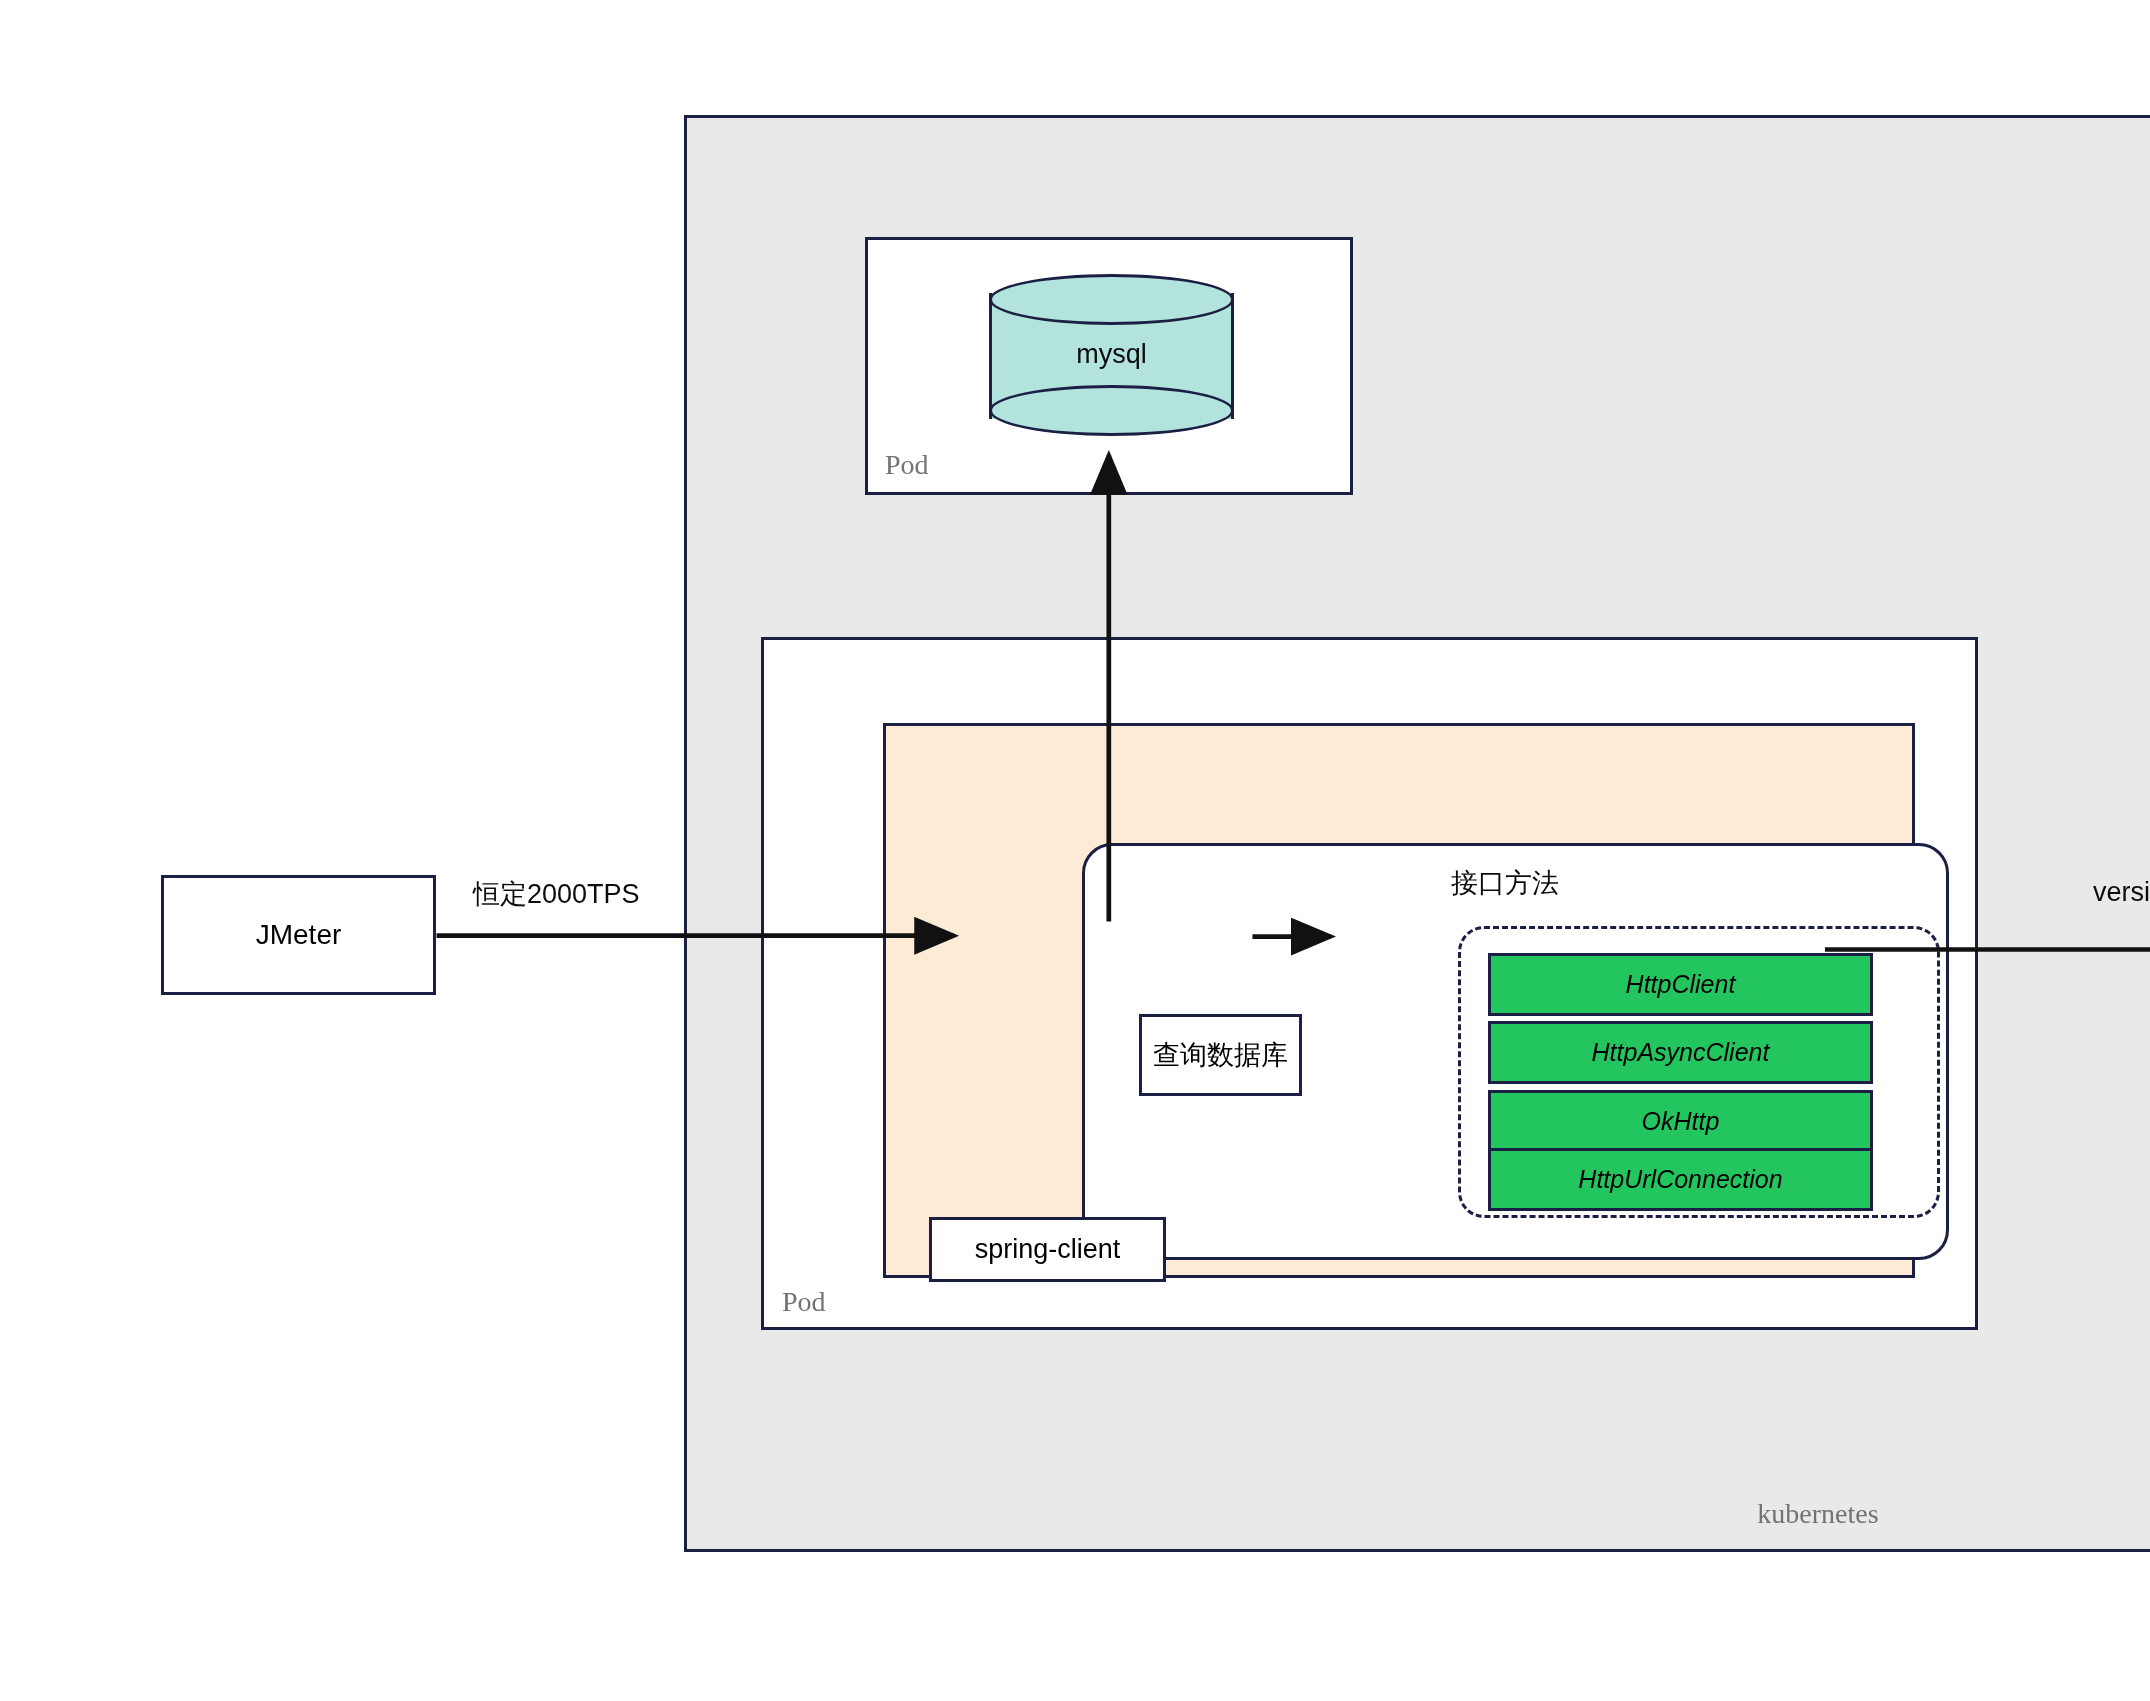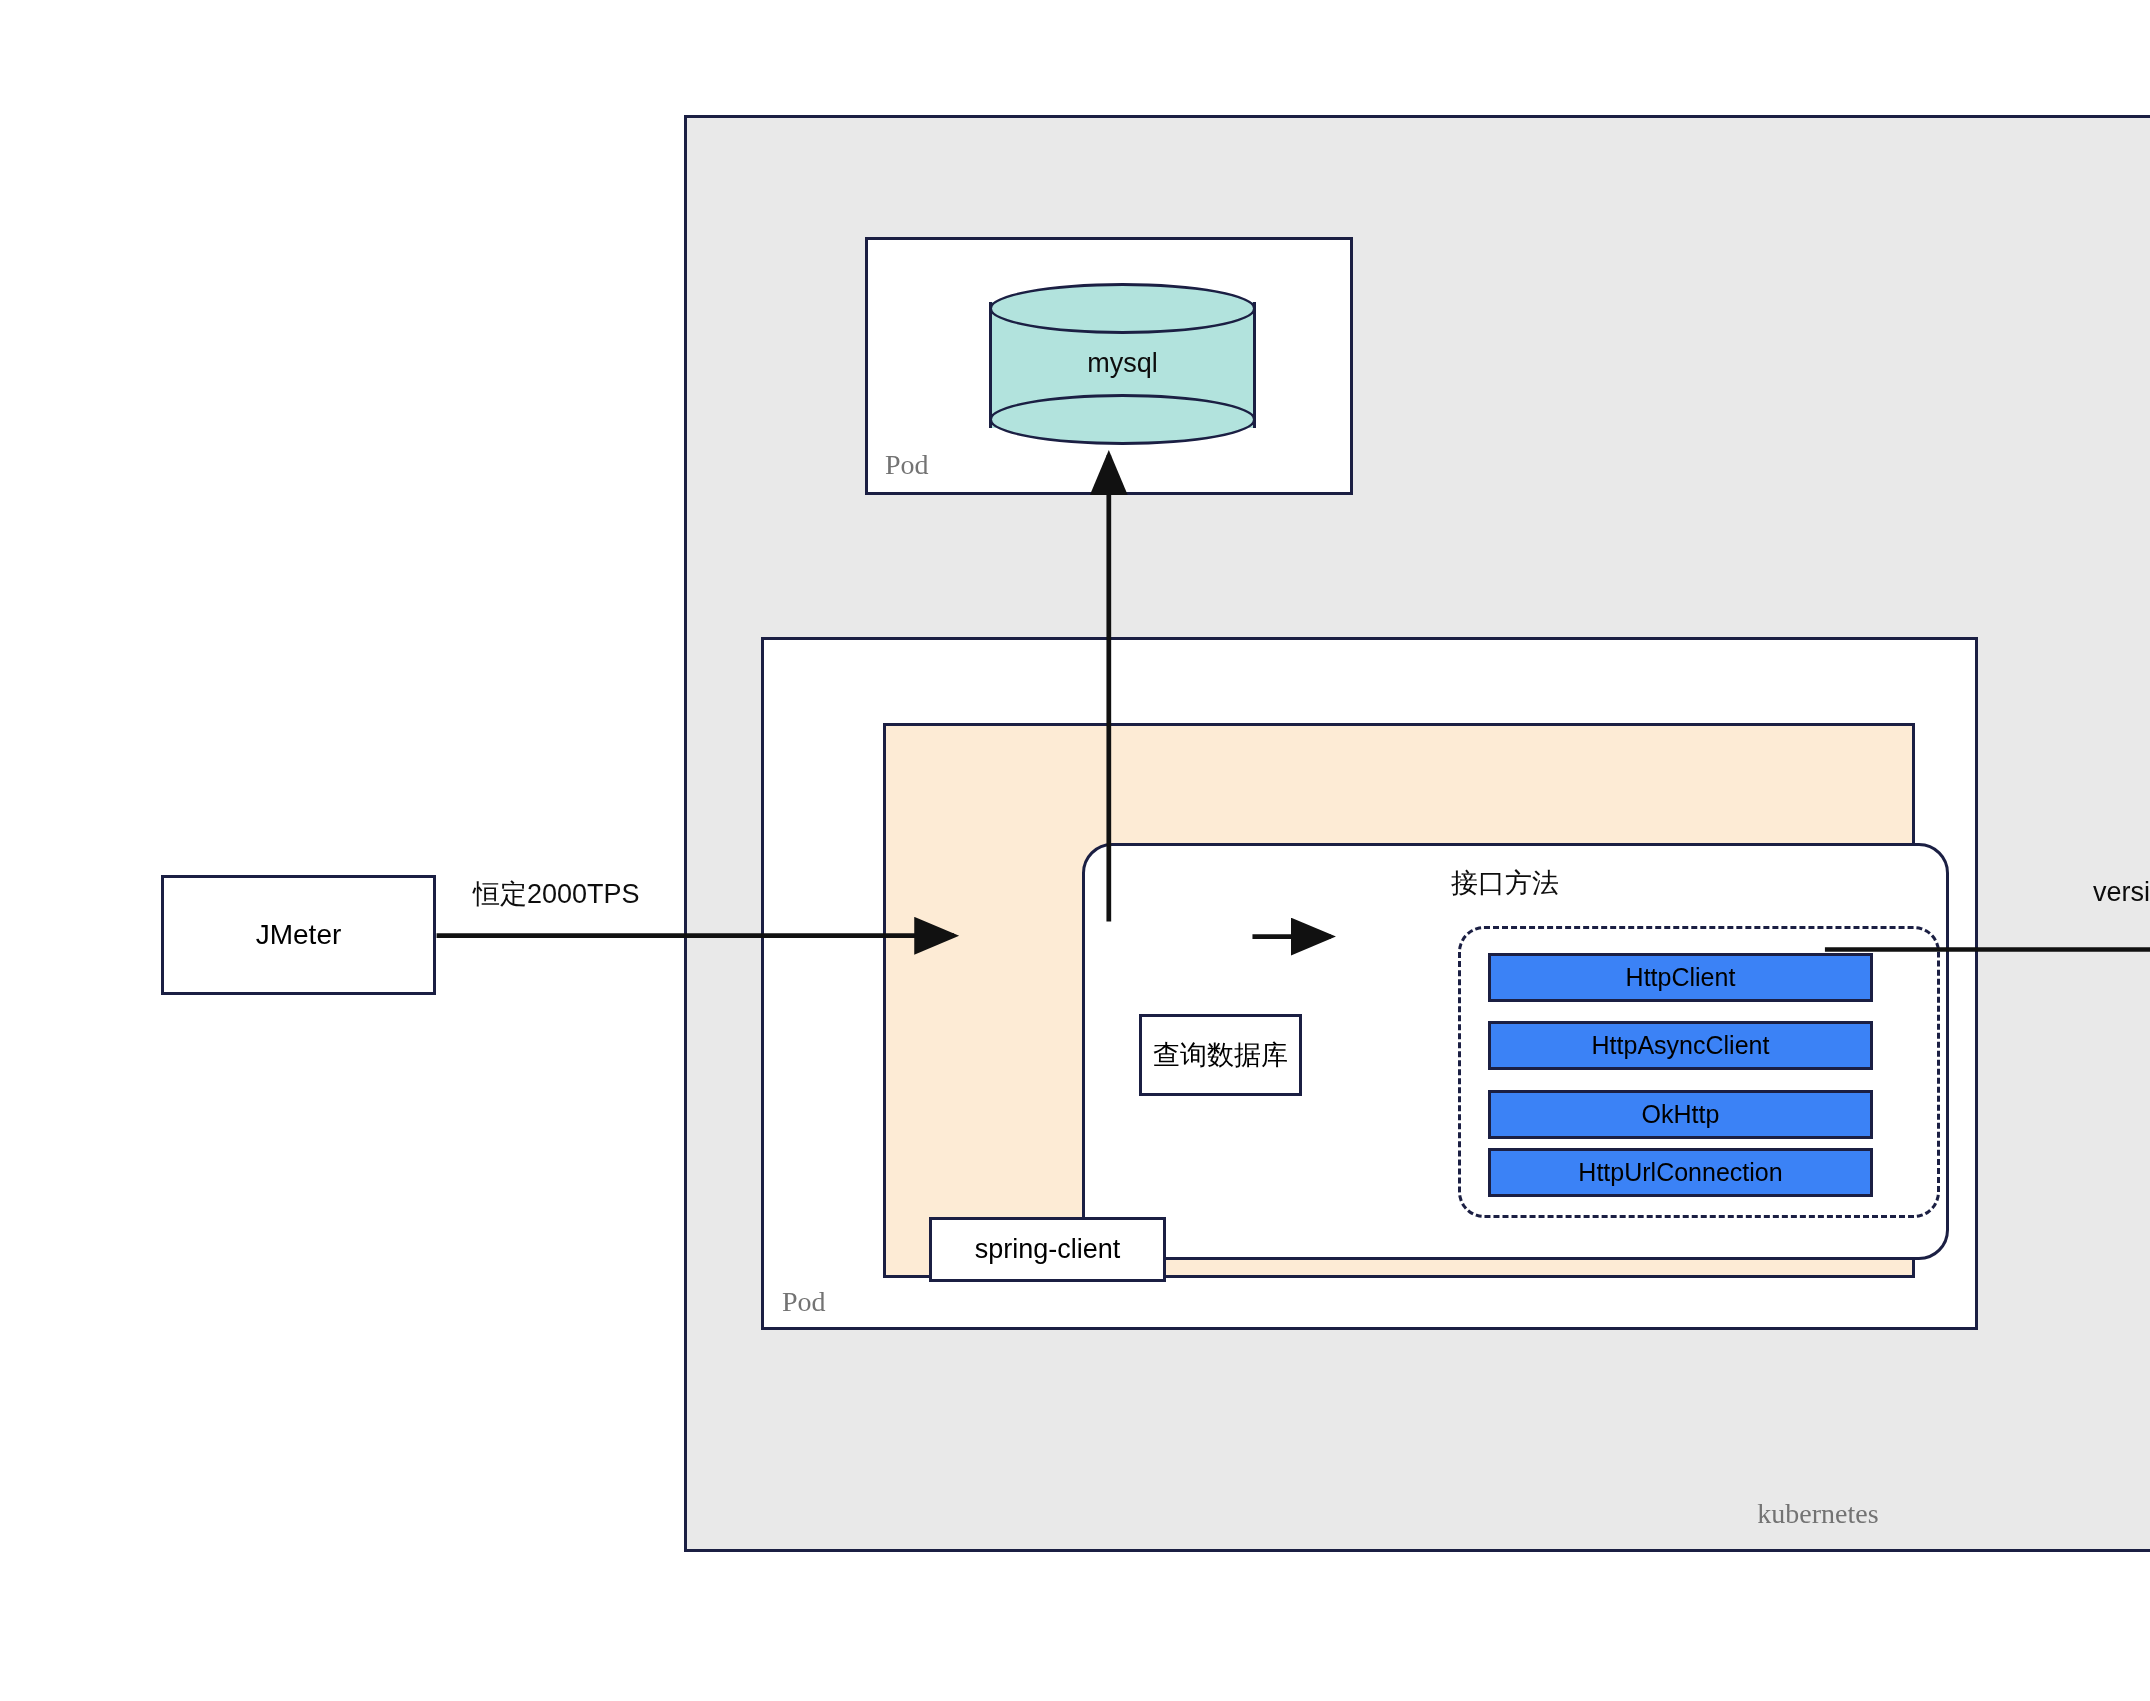--- a/index.html
+++ b/index.html
@@ -15,21 +15,21 @@
   #k8s-label{left:0;right:0;bottom:19px;text-align:center;font-size:28px;}
 
   
   #jmeter{left:161px;top:875px;width:275px;height:120px;}
   #jmeter-label{font-size:28px;}
 
   
   #pod-mysql{left:865px;top:237px;width:488px;height:258px;}
   #pod-mysql-label{left:17px;bottom:11.2px;font-size:28px;}
 
-  .cylinder{position:absolute;left:121px;top:43px;width:267px;height:163px;}
+  .cylinder{position:absolute;left:121px;top:34px;width:245px;height:163px;}
   .cyl-body{position:absolute;left:0;top:19.4px;width:100%;height:126px;
             background:#b2e3dd;border-left:3px solid #1b1f43;border-right:3px solid #1b1f43;box-sizing:border-box;}
   .cyl-bottom{position:absolute;left:0;top:111px;width:100%;height:51px;
             background:#b2e3dd;border:3px solid #1b1f43;border-radius:50%;box-sizing:border-box;}
   .cyl-top{position:absolute;left:0;top:0;width:100%;height:51px;
             background:#b2e3dd;border:3px solid #1b1f43;border-radius:50%;box-sizing:border-box;}
   .cyl-text{position:absolute;left:0;top:65px;width:100%;text-align:center;font-size:27px;color:#0d0d0d;}
 
   
   #pod-client{left:761px;top:637px;width:1217px;height:693px;}
@@ -41,22 +41,22 @@
            background:#ffffff;border:3px solid #1b1f43;border-radius:30px;box-sizing:border-box;}
 
   #iface-label{position:absolute;left:366px;top:19.4px;font-size:27px;color:#0d0d0d;white-space:nowrap;}
 
   #dbquery{position:absolute;left:42px;top:168px;width:163px;height:82px;
            background:#ffffff;border:3px solid #1b1f43;box-sizing:border-box;font-size:27px;margin-left:12px;}
 
   #dashed{position:absolute;left:373px;top:80px;width:482px;height:292px;
           border:3.9px dashed #1b1f43;border-radius:26px;box-sizing:border-box;}
 
-  .client-box{position:absolute;left:27px;width:385px;height:49px;
-              background:#3b82f6;border:3px solid #1b1f43;box-sizing:border-box;font-size:25px;}
+  .client-box{position:absolute;left:27px;width:385px;height:63px;
+              background:#22c55e;border:3px solid #1b1f43;box-sizing:border-box;font-size:25px;font-style:italic;}
   #cb0{top:24px;}
   #cb1{top:92px;}
   #cb2{top:161px;}
   #cb3{top:219px;}
 
   #spring-client-tag{position:absolute;left:165px;top:577px;width:237px;height:65px;
                      background:#ffffff;border:3px solid #1b1f43;box-sizing:border-box;font-size:27px;z-index:5;}
 
   
   #wires{position:absolute;left:0;top:0;width:3169px;height:1702px;pointer-events:none;}

